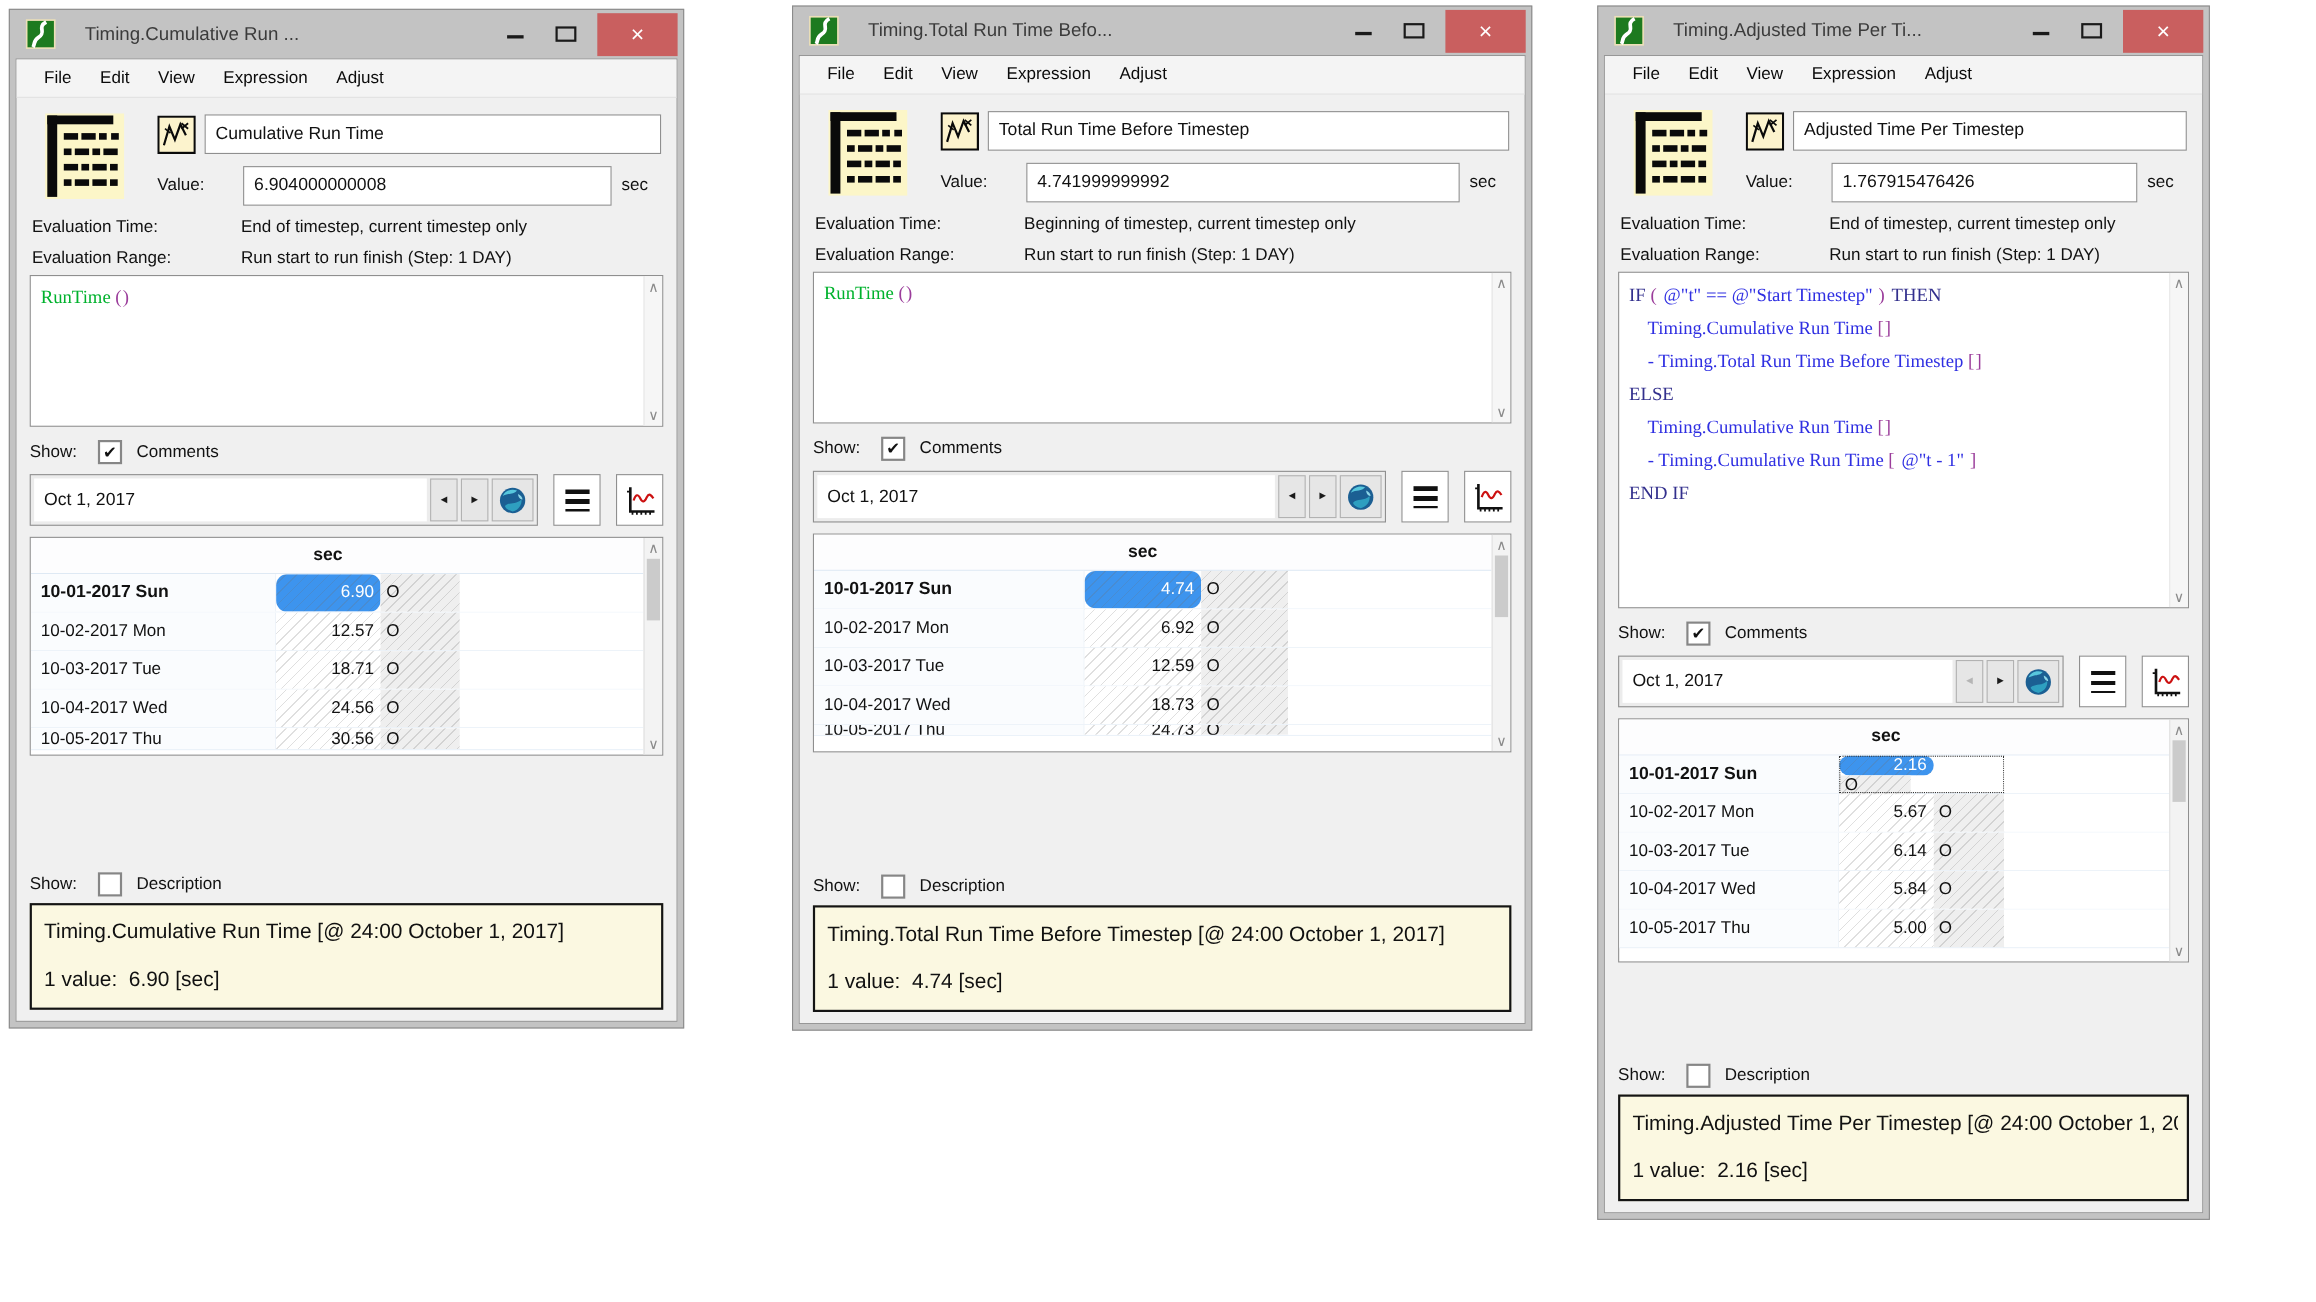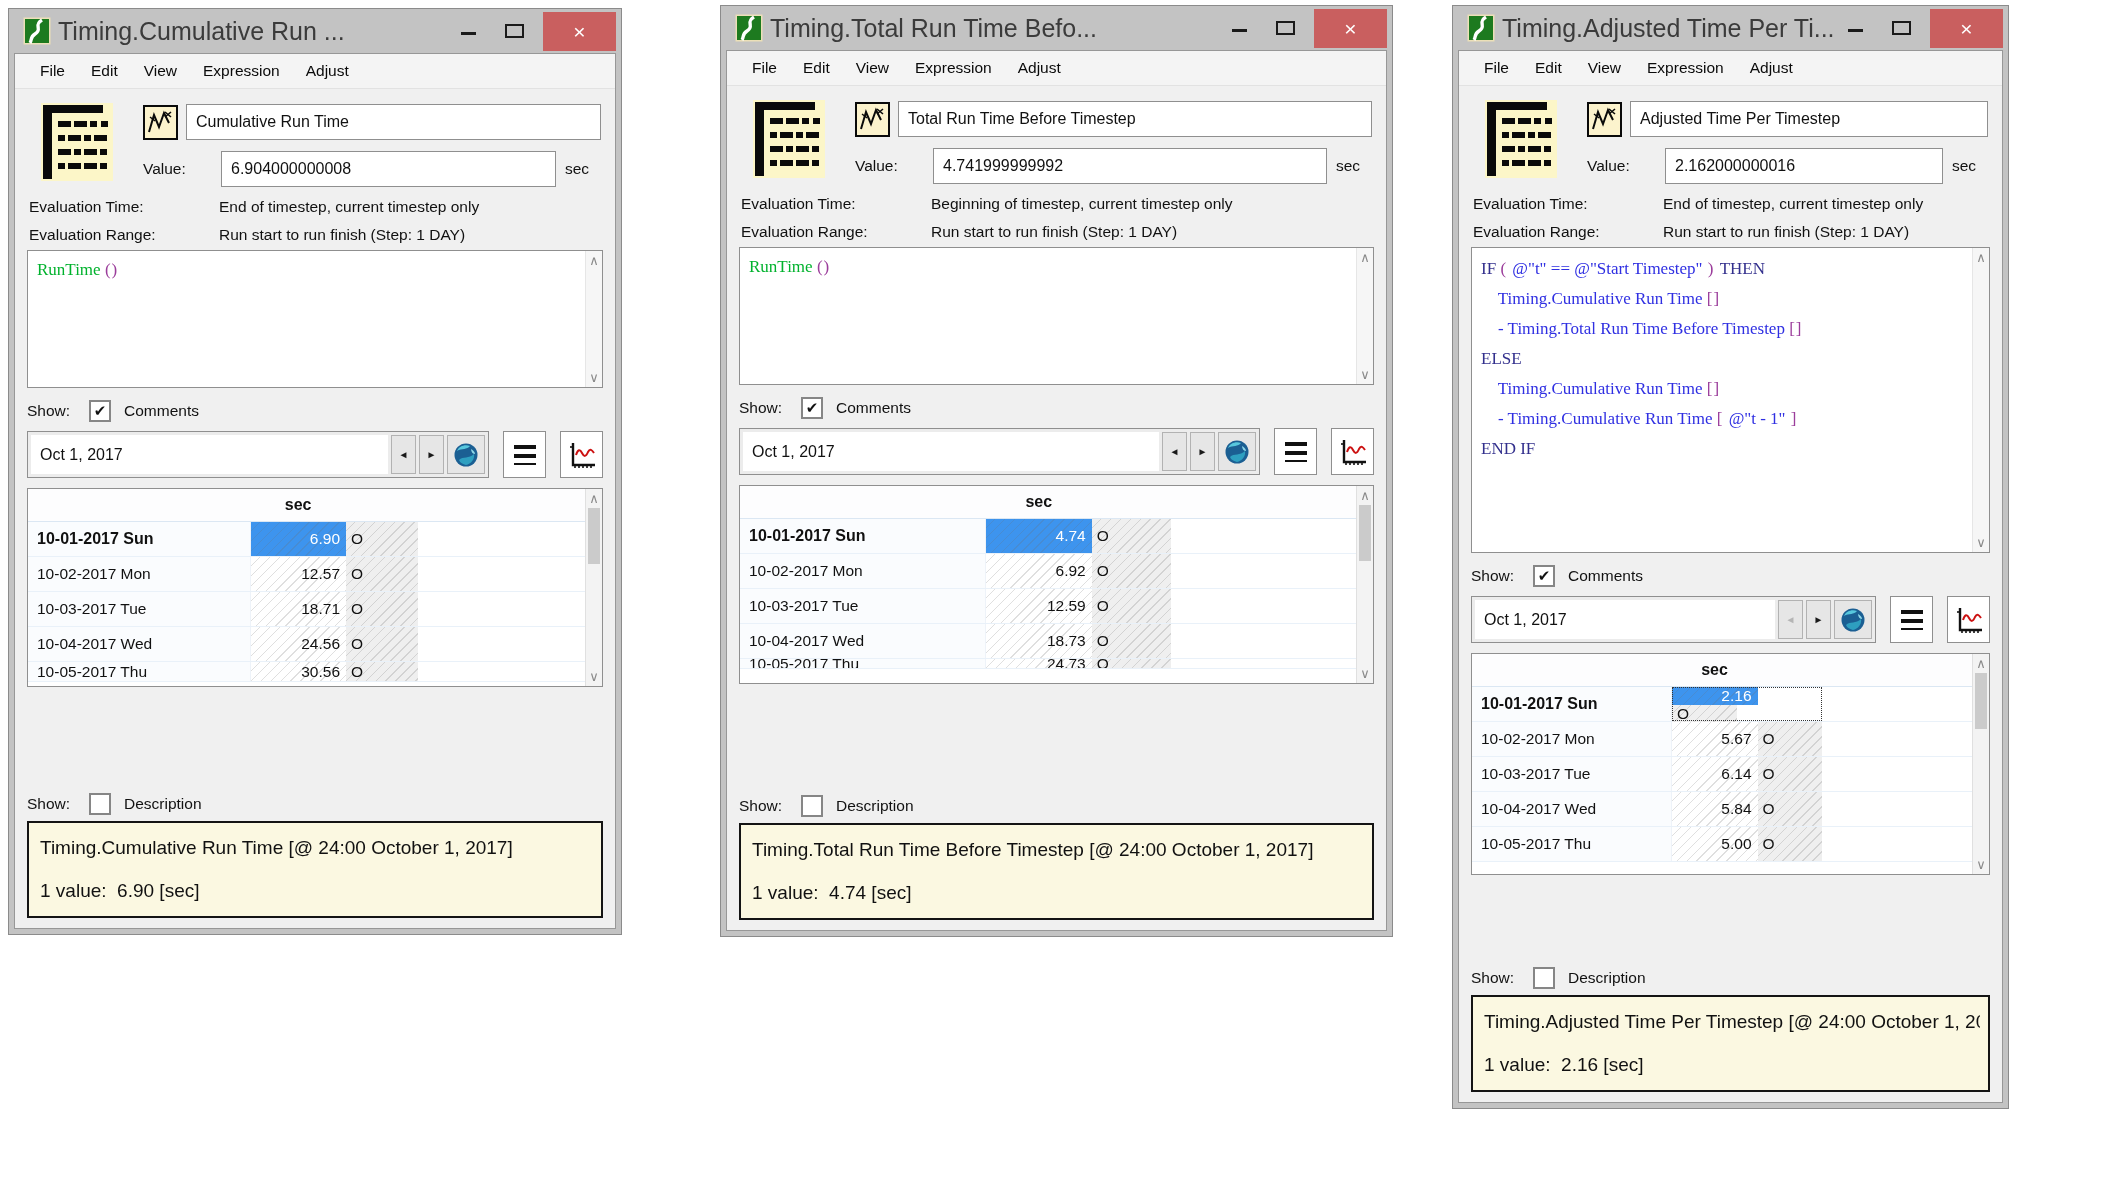--- a/index.html
+++ b/index.html
@@ -7,21 +7,21 @@
   *{box-sizing:border-box;}
 
   
   .window{position:absolute;background:#c3c3c3;border:1px solid #8b8b8b;padding:0 5px 5px 5px;display:flex;flex-direction:column;}
   .w1{left:8px;top:8px;width:614px;height:927px;}
   .w2{left:720px;top:5px;width:673px;height:932px;}
   .w3{left:1452px;top:5px;width:557px;height:1104px;}
 
   .titlebar{height:44px;flex:none;position:relative;display:flex;align-items:center;padding-left:9px;}
   .app-icon{width:28px;height:28px;flex:none;}
-  .title-text{margin-left:7px;font-size:25px;color:#3b3b3b;white-space:nowrap;overflow:hidden;max-width:63%;}
+  .title-text{margin-left:26px;font-size:17px;color:#3b3b3b;white-space:nowrap;overflow:hidden;max-width:63%;}
   .tb-buttons{position:absolute;right:0;top:0;bottom:0;display:flex;align-items:stretch;}
   .btn-min,.btn-max{width:46px;display:flex;align-items:center;justify-content:center;}
   .glyph-min{width:15px;height:3px;background:#1a1a1a;margin-top:4px;}
   .glyph-max{width:19px;height:14px;border:2px solid #1a1a1a;background:transparent;}
   .btn-close{width:73px;margin:3px 0 2px 6px;background:#c95f5f;color:#fff;display:flex;align-items:center;justify-content:center;font-size:21px;}
 
   .win-body{flex:1;background:#f0f0f0;border:1px solid #979797;display:flex;flex-direction:column;overflow:hidden;}
   .menubar{height:35px;flex:none;background:#f4f4f4;border-bottom:1px solid #e2e2e2;display:flex;align-items:center;padding-left:12px;}
   .menu-item{padding:0 13px;font-size:15.5px;color:#0a0a0a;}
   .body-content{flex:1;padding:8px 12px 10px;display:flex;flex-direction:column;overflow:hidden;}
@@ -83,21 +83,21 @@
   .th-date{width:40%;}
   .th-sec{width:17%;text-align:center;font-weight:bold;font-size:16px;}
   .trow{display:flex;height:35px;border-bottom:1px solid #e9f1f9;align-items:stretch;background:#fff;}
   .w1 .trow.partial{height:20px;overflow:hidden;}
   .w2 .trow.partial{height:10px;overflow:hidden;}
   .cell-date{width:40%;background:#fafcfe;display:flex;align-items:center;padding-left:9px;font-size:15.5px;border-right:1px solid #eef3f9;}
   .trow.bold .cell-date{font-weight:bold;font-size:16px;}
   .cellpair{width:30%;display:flex;}
   .hatch{background-image:repeating-linear-gradient(135deg,rgba(0,0,0,0) 0 6px,rgba(110,110,110,0.22) 6px 7px);}
   .cell-val{width:57%;display:flex;align-items:center;justify-content:flex-end;padding-right:6px;font-size:15.5px;background-color:#fff;}
-  .cell-val.selected{background-color:#3d94ee;color:#fff;}
+  .cell-val.selected{background-color:#3d94ee;color:#fff;border-radius:10px;}
   .cell-flag{width:43%;display:flex;align-items:center;padding-left:5px;font-size:15.5px;background-color:#efefef;}
   .cellpair.focused{outline:1px dotted #333;outline-offset:-1px;flex-direction:column;}
   .cell-fill{flex:1;background:#fff;}
   .tbl .vscroll{background:#f3f3f3;border-left:1px solid #e0e0e0;}
   .tbl .sb-thumb{top:19px;height:56px;}
 
   
   .show-desc{margin-top:auto;}
   .desc-box{border:2px solid #141414;background:#fbf8e1;margin-top:6px;padding:7px 8px;flex:none;}
   .desc-line{white-space:pre;overflow:hidden;font-size:19px;padding:7px 3px;background:#fbf8e1;}
@@ -553,21 +553,21 @@
               <svg class="expr-icon" viewBox="0 0 35 35">
                 <rect x="1" y="1" width="33" height="33" fill="#fcf3cd" stroke="#0a0a0a" stroke-width="2"></rect>
                 <path d="M6 27 L11 10 L16 22 L21 8 L26 18" stroke="#0a0a0a" stroke-width="2" fill="none"></path>
                 <path d="M22 7 L28 12 M28 7 L22 12" stroke="#0a0a0a" stroke-width="1.6"></path>
                 <path d="M7 12 L12 16" stroke="#0a0a0a" stroke-width="1.4"></path>
               </svg>
               <div class="field name-input">Adjusted Time Per Timestep</div>
             </div>
             <div class="value-row">
               <span class="value-label">Value:</span>
-              <div class="field value-input">2.162000000016</div>
+              <div class="field value-input">1.767915476426</div>
               <span class="unit-label">sec</span>
             </div>
           </div>
         </div>
 
         <div class="eval-row">
           <span class="eval-label">Evaluation Time:</span>
           <span>End of timestep, current timestep only</span>
         </div>
         <div class="eval-row">

